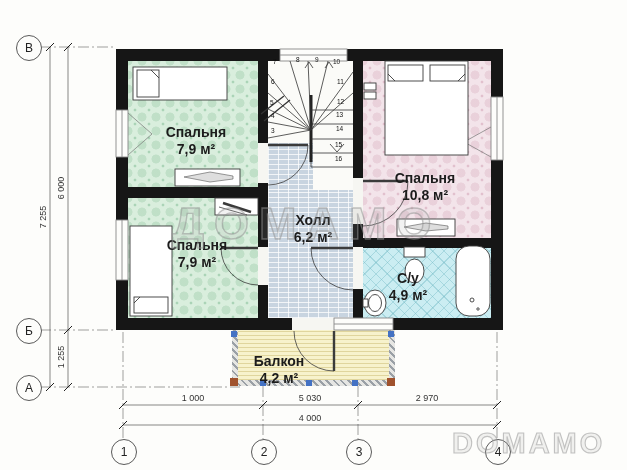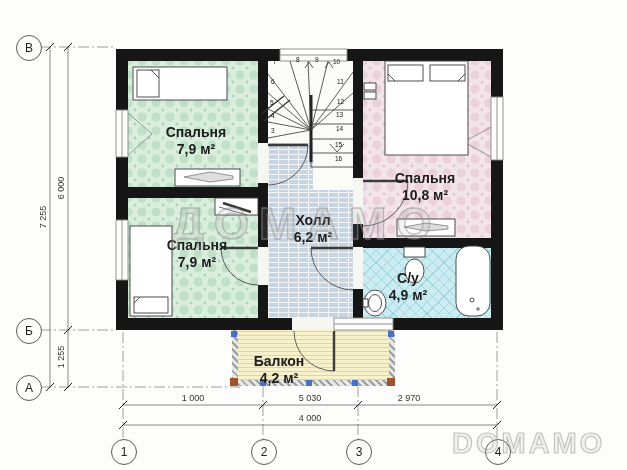--- a/index.html
+++ b/index.html
@@ -280,21 +280,21 @@
     <span>С/у</span><br>
     <span>4,9 м²</span>
   </div>
   <div class="room-label" style="left:239px;top:353px;width:80px;">
     <span>Балкон</span><br>
     <span>4,2 м²</span>
   </div>
 
   <div class="dim-label" style="left:153px;top:393px;width:80px;">1 000</div>
   <div class="dim-label" style="left:270px;top:393px;width:80px;">5 030</div>
-  <div class="dim-label" style="left:369px;top:393px;width:80px;">2 970</div>
+  <div class="dim-label" style="left:387px;top:393px;width:80px;">2 970</div>
   <div class="dim-label" style="left:270px;top:413px;width:80px;">4 000</div>
   <div class="dim-label rot" style="left:20px;top:212px;width:46px;">7 255</div>
   <div class="dim-label rot" style="left:38px;top:183px;width:46px;">6 000</div>
   <div class="dim-label rot" style="left:38px;top:352px;width:46px;">1 255</div>
 
   <div class="axis-circle" style="left:16px;top:35px;">
       <span>В</span>
     </div>
   <div class="axis-circle" style="left:16px;top:318px;">
       <span>Б</span>

